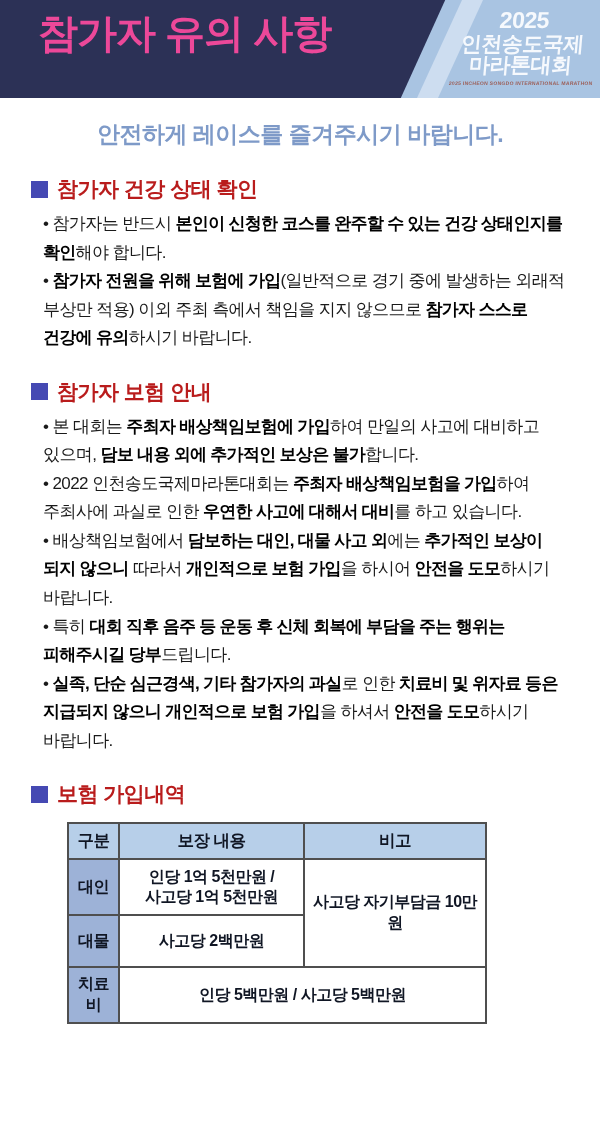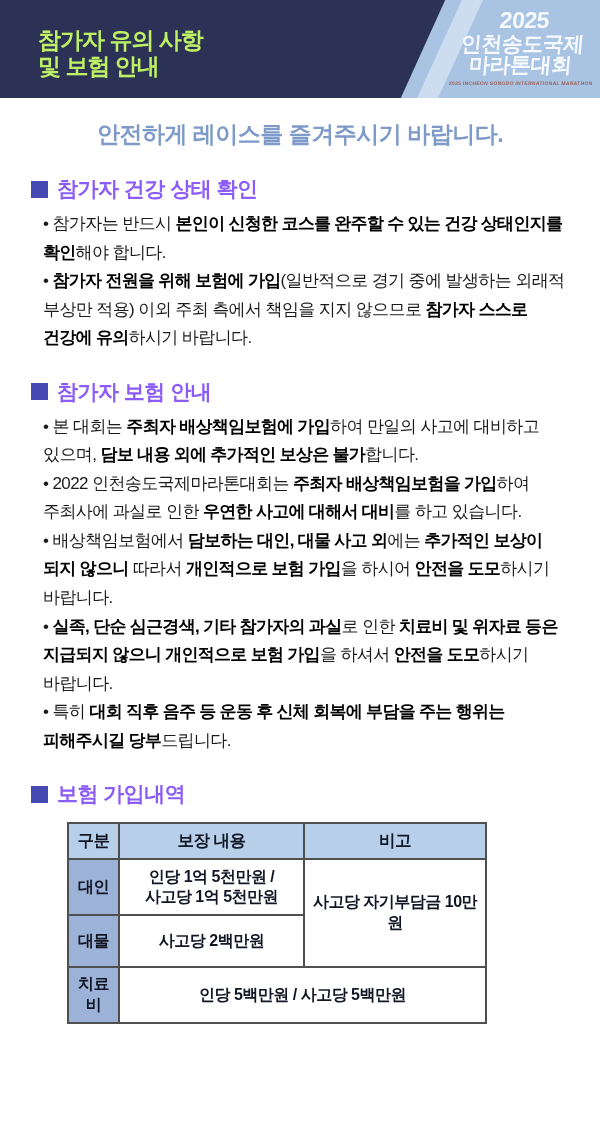--- a/index.html
+++ b/index.html
@@ -17,22 +17,22 @@
     position:absolute; inset:0;
     background:#cdddf0;
     clip-path:polygon(77% 0, 80.5% 0, 73% 100%, 69.5% 100%);
   }
   .hero-navy {
     position:absolute; inset:0;
     background:#2c3156;
     clip-path:polygon(0 0, 74.2% 0, 66.8% 100%, 0 100%);
   }
   .hero-title {
-    position:absolute; top:27px; left:38px;
-    color:#bef264; font-size:23px; font-weight:800;
+    position:absolute; top:11px; left:38px;
+    color:#ec4899; font-size:40px; font-weight:800;
     line-height:1.14; letter-spacing:-1px; white-space:nowrap;
   }
   .logo {
     position:absolute; top:9px; left:452px; width:140px;
     text-align:center; transform:skewX(-5deg);
     color:#f6f9fd; font-weight:800; line-height:1.03; letter-spacing:-0.5px;
   }
   .logo-year { font-size:23px; }
   .logo-line { font-size:21px; }
   .logo-sub  { margin-top:5px; font-size:5px; font-weight:700;
@@ -40,21 +40,21 @@
 
   
   .headline {
     margin:21px 0 4px; text-align:center;
     color:#7e9ac8; font-size:23px; font-weight:700; letter-spacing:-0.5px;
   }
 
   
   main { padding:0 31px 30px 31px; }
   h2.sec-title {
-    margin:25px 0 7px; color:#8b5cf6; font-size:21px;
+    margin:25px 0 7px; color:#b91c1c; font-size:21px;
     font-weight:800; letter-spacing:-0.5px; display:flex; align-items:center;
   }
   .sq { display:inline-block; width:17px; height:17px; background:#4549b3; margin-right:9px; flex:0 0 auto; }
   .para {
     font-size:17px; line-height:1.68; font-weight:500;
     color:#1a1a1a; letter-spacing:-0.6px; word-break:keep-all;margin-left:12px;
   }
   .para .b { font-weight:800; color:#000; letter-spacing:-0.7px; }
 
   
@@ -80,21 +80,20 @@
 </head>
 <body>
 
 <div class="page">
 
   <header class="hero">
     <div class="hero-stripe"></div>
     <div class="hero-navy">
       <div class="hero-title">
         <div>참가자 유의 사항</div>
-        <div>및 보험 안내</div>
       </div>
     </div>
     <div class="logo">
       <div class="logo-year">2025</div>
       <div class="logo-line">인천송도국제</div>
       <div class="logo-line">마라톤대회</div>
       <div class="logo-sub">2025 INCHEON SONGDO INTERNATIONAL MARATHON</div>
     </div>
   </header>
 
@@ -115,22 +114,22 @@
 
     <section>
       <h2 class="sec-title">
         <span class="sq"></span>
         <span>참가자 보험 안내</span>
       </h2>
       <div>
           <p class="para"><span>• 본 대회는 </span><span class="b">주최자 배상책임보험에 가입</span><span>하여 만일의 사고에 대비하고 있으며, </span><span class="b">담보 내용 외에 추가적인 보상은 불가</span><span>합니다.</span></p>
           <p class="para"><span>• 2022 인천송도국제마라톤대회는 </span><span class="b">주최자 배상책임보험을 가입</span><span>하여 주최사에 과실로 인한 </span><span class="b">우연한 사고에 대해서 대비</span><span>를 하고 있습니다.</span></p>
           <p class="para"><span>• 배상책임보험에서 </span><span class="b">담보하는 대인, 대물 사고 외</span><span>에는 </span><span class="b">추가적인 보상이 되지 않으니</span><span> 따라서 </span><span class="b">개인적으로 보험 가입</span><span>을 하시어 </span><span class="b">안전을 도모</span><span>하시기 바랍니다.</span></p>
+          <p class="para"><span>• 특히 </span><span class="b">대회 직후 음주 등 운동 후 신체 회복에 부담을 주는 행위는 피해주시길 당부</span><span>드립니다.</span></p>
           <p class="para"><span>• </span><span class="b">실족, 단순 심근경색, 기타 참가자의 과실</span><span>로 인한 </span><span class="b">치료비 및 위자료 등은 지급되지 않으니 개인적으로 보험 가입</span><span>을 하셔서 </span><span class="b">안전을 도모</span><span>하시기 바랍니다.</span></p>
-          <p class="para"><span>• 특히 </span><span class="b">대회 직후 음주 등 운동 후 신체 회복에 부담을 주는 행위는 피해주시길 당부</span><span>드립니다.</span></p>
         </div>
     </section>
 
     <section>
       <h2 class="sec-title">
         <span class="sq"></span>
         <span>보험 가입내역</span>
       </h2>
       <div class="tbl-wrap">
         <table class="coverage">

